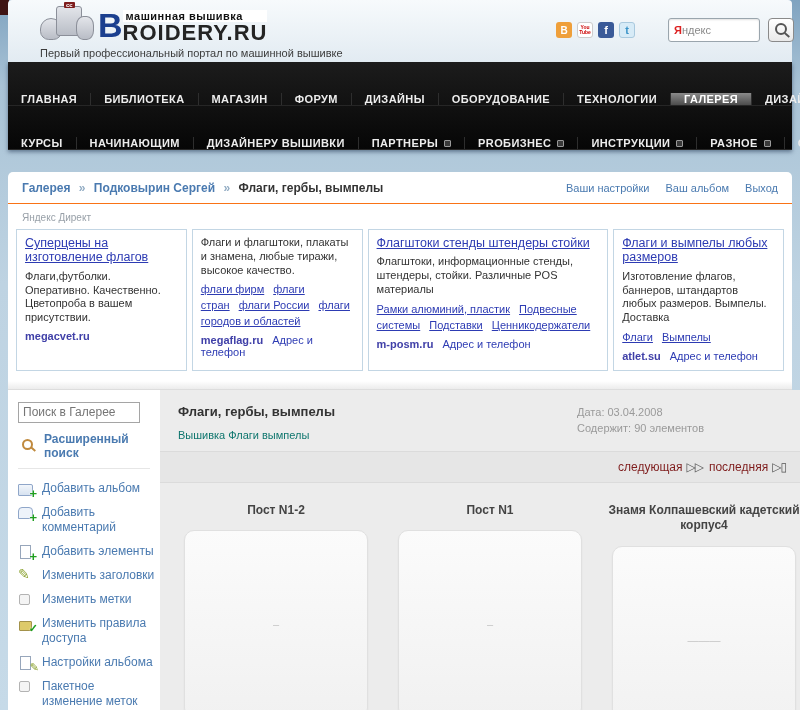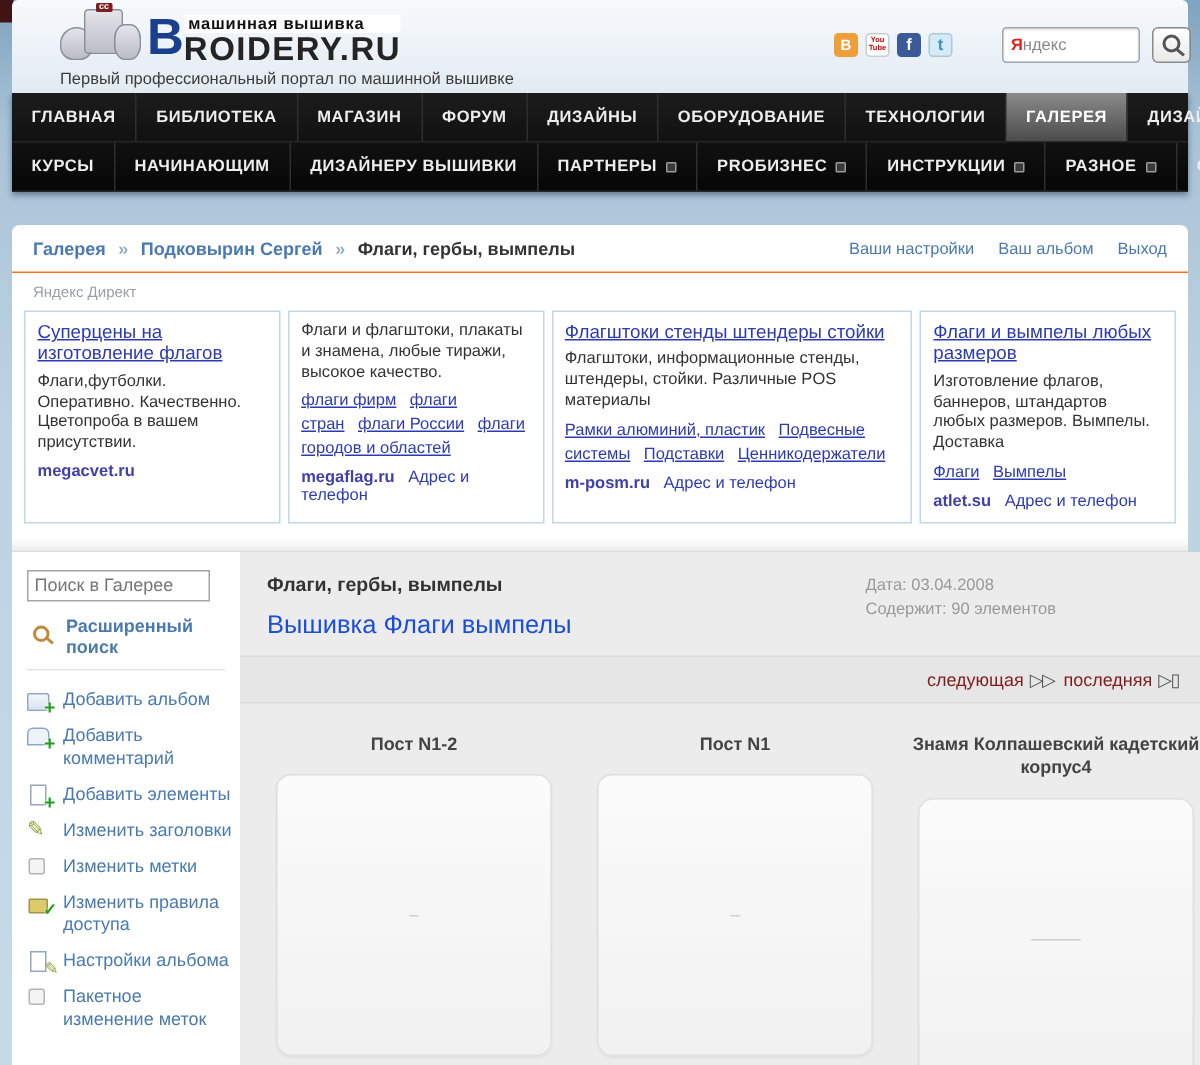--- a/index.html
+++ b/index.html
@@ -36,21 +36,21 @@
   .ya-search{position:absolute;left:660px;top:18px;display:flex;gap:8px;align-items:center;}
   .ya-input{width:92px;height:24px;background:#fff;border:1px solid #9aa5ad;border-radius:3px;padding:4px 5px;font-size:11px;display:flex;align-items:center;box-shadow:inset 0 1px 2px rgba(0,0,0,.12);}
   .ya-first{color:#d22;font-weight:bold;}
   .ya-rest{color:#8a8a8a;}
   .ya-btn{width:26px;height:24px;background:linear-gradient(#fff,#e9e9e9);border:1px solid #8a8a8a;border-radius:4px;position:relative;cursor:pointer;}
   .ya-btn::before{content:"";position:absolute;left:6px;top:4px;width:8px;height:8px;border:2px solid #555;border-radius:50%;}
   .ya-btn::after{content:"";position:absolute;left:15px;top:15px;width:6px;height:2px;background:#555;transform:rotate(40deg);}
 
   
   .nav{background:linear-gradient(#1c1c1c,#060606);box-shadow:0 2px 4px rgba(20,40,70,.5);}
-  .nav-row{display:flex;height:33px;border-bottom:1px solid #262626;}
+  .nav-row{display:flex;height:44px;border-bottom:1px solid #262626;align-items:flex-end;}
   .nav-item{display:flex;align-items:center;padding:0 13px;color:#ededed;font-size:11px;font-weight:bold;letter-spacing:.4px;border-right:1px solid #2e2e2e;cursor:pointer;white-space:nowrap;}
   .nav-item.active{background:linear-gradient(#8a8a8a,#4c4c4c);color:#fff;}
   .dd{width:7px;height:7px;border:1px solid #9a9a9a;background:#3a3a3a;margin-left:6px;border-radius:1px;}
 
   
   .whitebox{margin-top:22px;background:#fff;border-radius:5px 5px 0 0;min-height:540px;}
   .crumb-row{display:flex;justify-content:space-between;align-items:center;padding:9px 14px 8px;border-bottom:1px solid #f97316;}
   .crumbs{font-size:12px;font-weight:bold;}
   .crumb-link{color:#4a7ab0;text-decoration:none;cursor:pointer;}
   .crumb-sep{color:#93adc4;margin:0 5px;}
@@ -90,21 +90,21 @@
   .ic-check::before{content:"";position:absolute;left:1px;top:2px;width:9px;height:9px;background:#f4f4f4;border:1px solid #b3b3b3;border-radius:2px;}
   .ic-lock::before{content:"";position:absolute;left:1px;top:5px;width:11px;height:8px;background:#ddca6a;border:1px solid #a3924a;border-radius:1px;}
   .ic-pen::before{content:"✎";position:absolute;left:0;top:-2px;font-size:14px;color:#8aa12f;}
   .ov-plus::after{content:"+";position:absolute;right:-2px;bottom:-5px;font-weight:bold;font-size:13px;color:#1f9e1f;text-shadow:0 0 2px #fff,0 0 2px #fff;}
   .ov-check::after{content:"✓";position:absolute;right:-3px;bottom:-4px;font-weight:bold;font-size:11px;color:#1f9e1f;text-shadow:0 0 2px #fff;}
   .ov-pen::after{content:"✎";position:absolute;right:-4px;bottom:-4px;font-size:11px;color:#8aa12f;}
 
   .content{flex:1;background:#ececec;min-height:520px;}
   .content-head{display:flex;justify-content:space-between;padding:14px 0 10px 18px;}
   .c-title{font-size:13px;font-weight:bold;color:#333;margin-bottom:10px;}
-  .c-sub{font-size:17px;color:#1d4ed8;}
+  .c-sub{font-size:11px;color:#0f766e;}
   .c-meta{font-size:11px;color:#9a9a9a;margin-right:104px;line-height:1.5;}
   .pagination{text-align:right;padding:8px 16px;background:#e6e6e6;border-top:1px solid #dbdbdb;border-bottom:1px solid #dbdbdb;font-size:12px;}
   .pg-link{color:#7f1d1d;cursor:pointer;}
   .pg-icon{color:#555;margin:0 6px 0 4px;cursor:pointer;letter-spacing:-1px;}
 
   .cards{display:flex;gap:22px;padding:20px 8px 0 20px;align-items:flex-start;}
   .card{width:192px;text-align:center;}
   .card-title{font-size:12px;font-weight:bold;color:#444;line-height:1.3;}
   .card-img{margin:12px auto 0;width:184px;height:188px;background:linear-gradient(#fbfbfb,#f1f1f1);border:1px solid #e0e0e0;border-radius:10px;display:flex;align-items:center;justify-content:center;color:#c4c4c4;font-size:11px;box-shadow:0 1px 2px rgba(0,0,0,.05);cursor:pointer;}
 </style>

